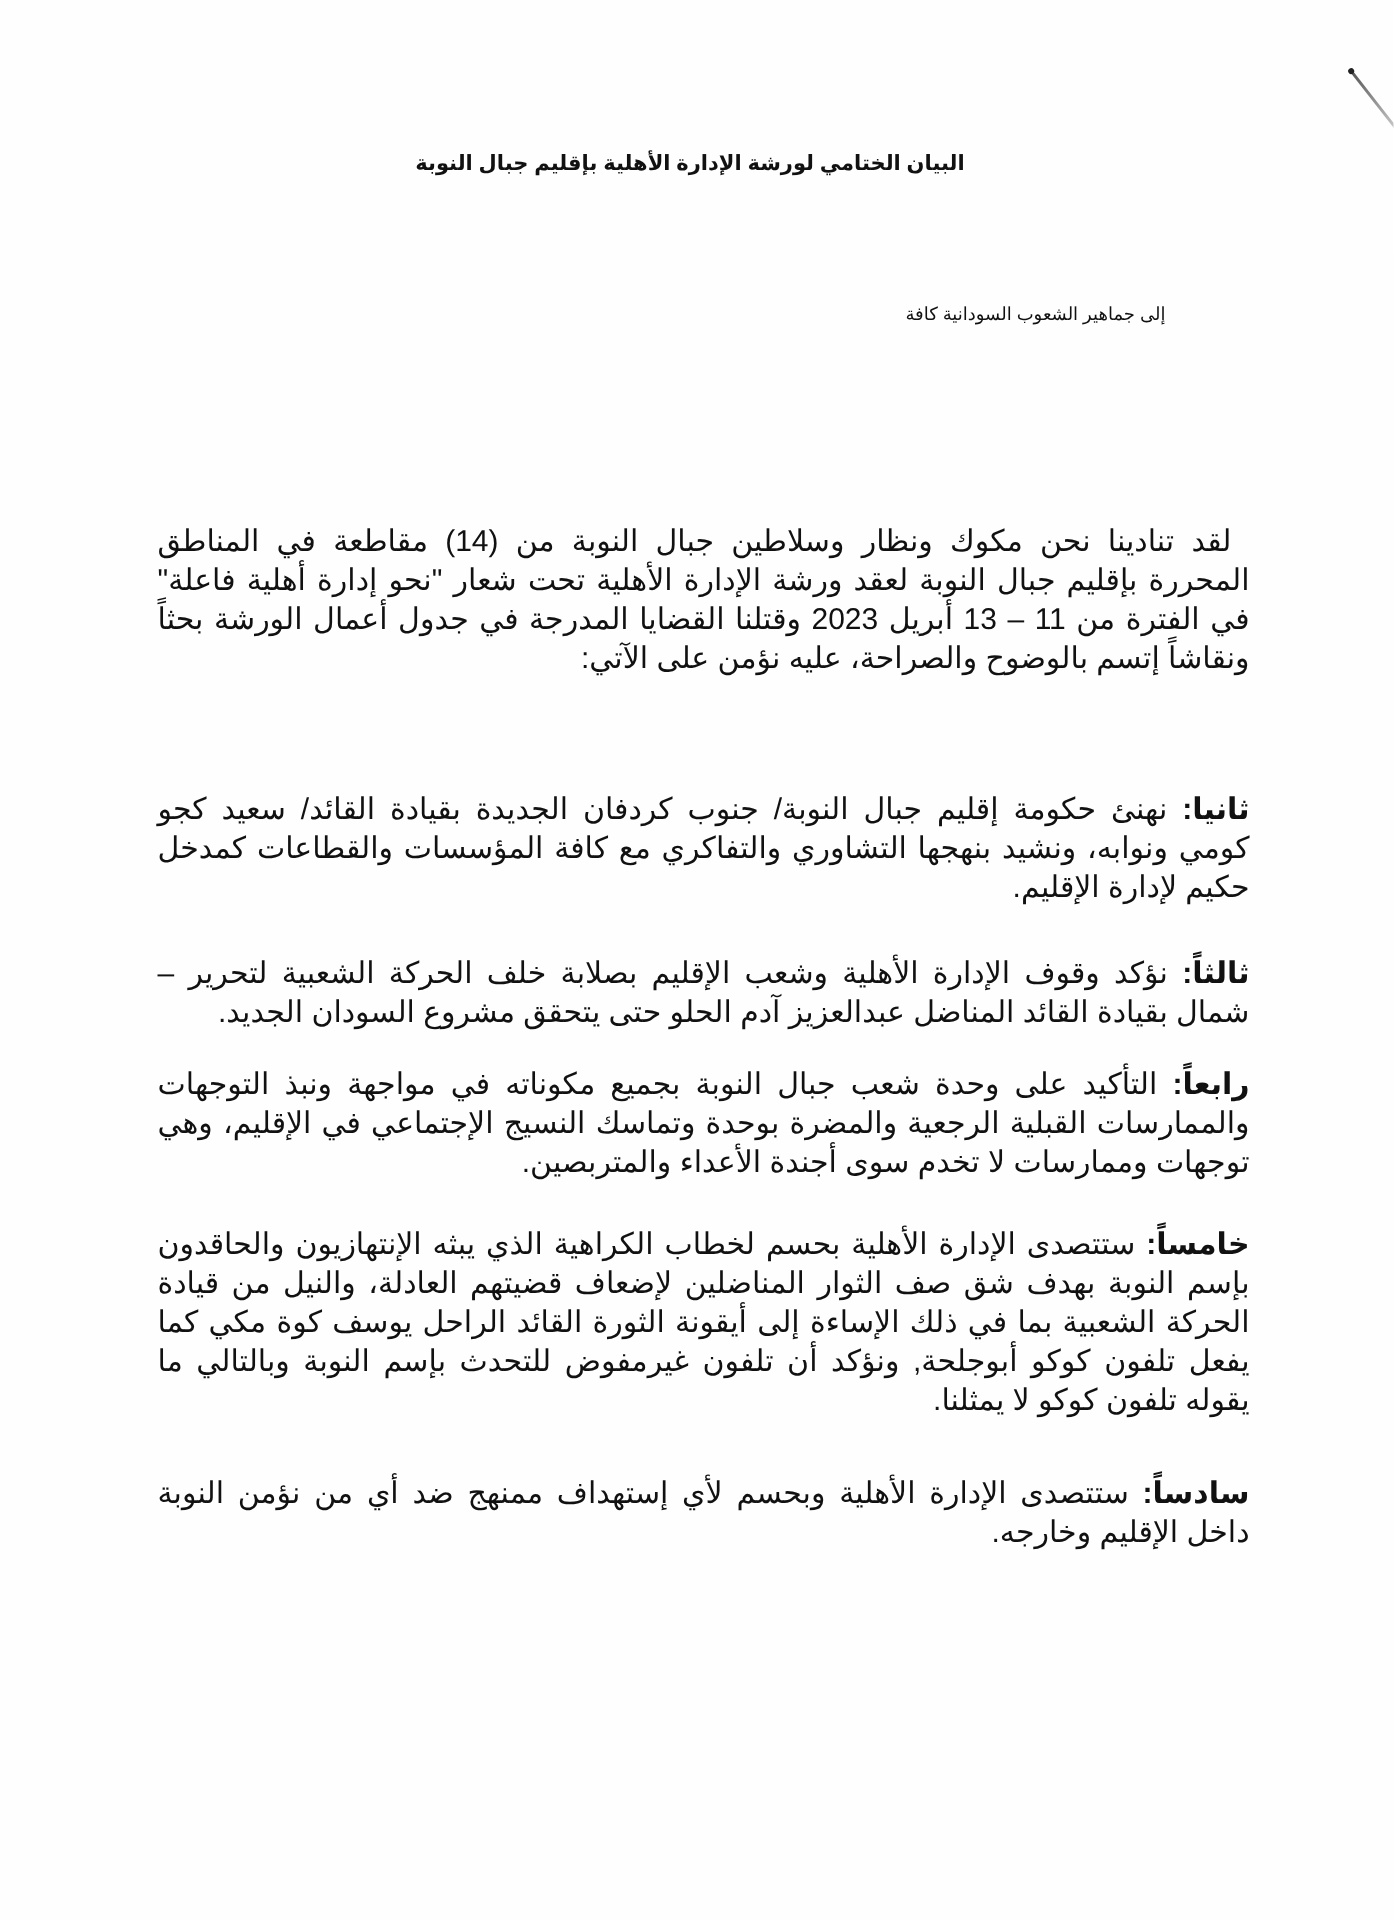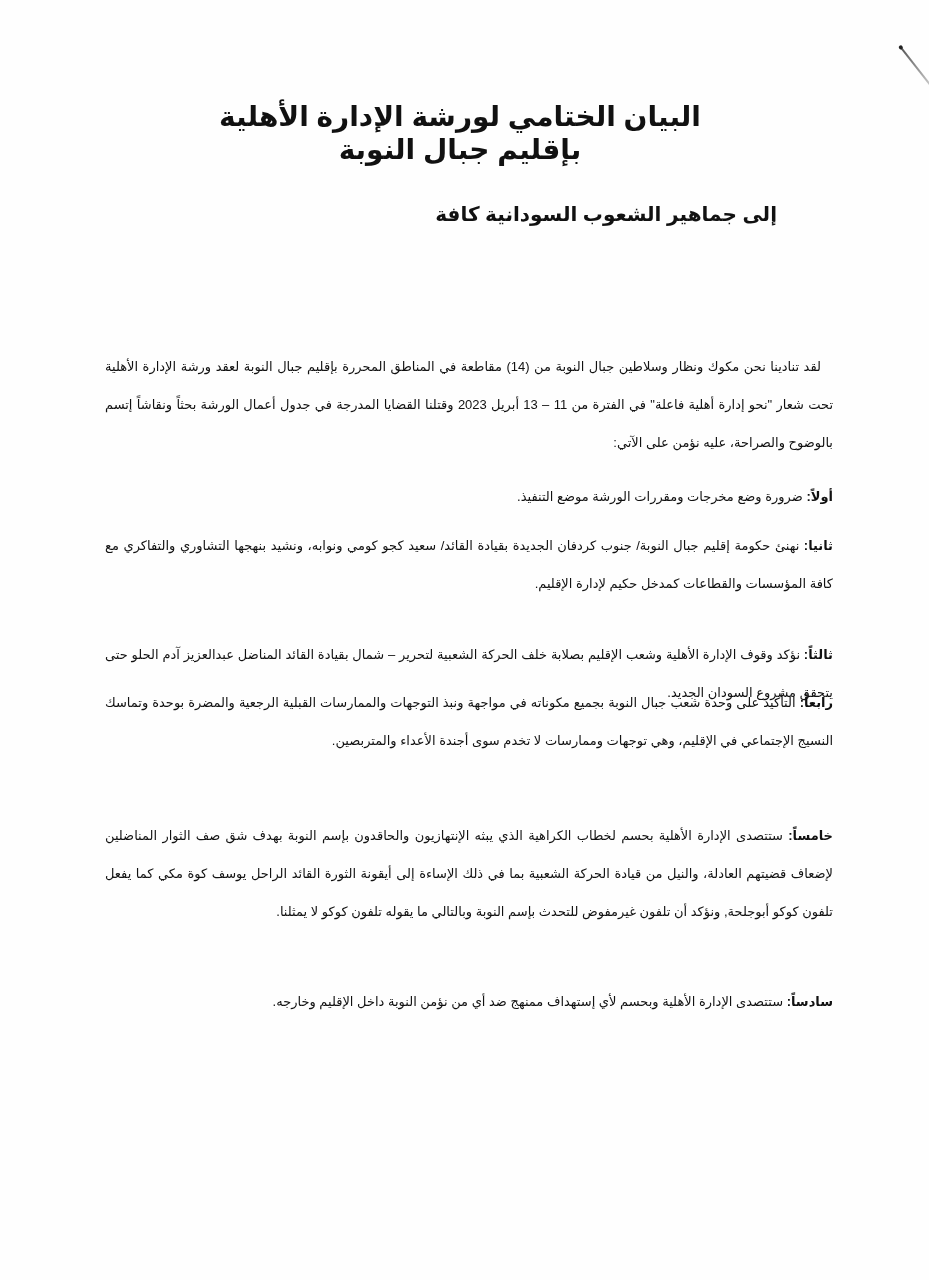--- a/index.html
+++ b/index.html
@@ -8,56 +8,53 @@
     font-family: "Liberation Sans", "DejaVu Sans", sans-serif; color: #111;
   }
   .page { position: absolute; left: 0; top: 0; width: 929px; height: 1280px; background: #fefefe; }
   .scratch {
     position: absolute; left: 900px; top: 48px; width: 2px; height: 48px;
     background: linear-gradient(#555, #c8c8c8); transform: rotate(-38deg); transform-origin: top left;
   }
   .scratch::before { content: ""; position: absolute; left: -1px; top: -2px; width: 4px; height: 4px; border-radius: 50%; background: #222; }
   .title {
     position: absolute; left: 180px; width: 560px; top: 100px; text-align: center; direction: rtl;
-    font-weight: bold; font-size: 28px;
+    font-weight: bold; font-size: 14px;
   }
-  .addr { position: absolute; right: 152px; direction: rtl; font-weight: bold; font-size: 20px; }
+  .addr { position: absolute; right: 152px; direction: rtl; font-weight: normal; font-size: 12px; }
   .addr1 { top: 202px; }
   .addr2 { top: 254px; }
   .para {
     position: absolute; left: 105px; width: 728px; direction: rtl; text-align: justify;
-    text-align-last: right; font-size: 13px; line-height: 38px;
+    text-align-last: right; font-size: 20px; line-height: 26px;
   }
   .intro { top: 348px; text-indent: 12px; }
   .p1 { top: 478px; }
   .p2 { top: 527px; }
   .p3 { top: 636px; }
-  .p4 { top: 684px; }
+  .p4 { top: 710px; }
   .p5 { top: 817px; }
   .p6 { top: 983px; }
   .label { font-weight: bold; }
   .closing {
     position: absolute; left: 300px; width: 310px; top: 1124px; text-align: center; direction: rtl; font-size: 16.5px;
   }
 </style>
 </head>
 <body>
 
 <div class="page">
   <div class="scratch"></div>
 
   <div class="title">البيان الختامي لورشة الإدارة الأهلية بإقليم جبال النوبة</div>
 
   <div class="addr addr1">إلى جماهير الشعوب السودانية كافة</div>
 
   <div class="para intro">لقد تنادينا نحن مكوك ونظار وسلاطين جبال النوبة من (14) مقاطعة في المناطق المحررة بإقليم جبال النوبة لعقد ورشة الإدارة الأهلية تحت شعار "نحو إدارة أهلية فاعلة" في الفترة من 11 – 13 أبريل 2023 وقتلنا القضايا المدرجة في جدول أعمال الورشة بحثاً ونقاشاً إتسم بالوضوح والصراحة، عليه نؤمن على الآتي:</div>
 
-  <div class="para p1">
-    <span class="label">أولاً:</span><span> ضرورة وضع مخرجات ومقررات الورشة موضع التنفيذ.</span>
-  </div>
 
   <div class="para p2">
     <span class="label">ثانيا:</span><span> نهنئ حكومة إقليم جبال النوبة/ جنوب كردفان الجديدة بقيادة القائد/ سعيد كجو كومي ونوابه، ونشيد بنهجها التشاوري والتفاكري مع كافة المؤسسات والقطاعات كمدخل حكيم لإدارة الإقليم.</span>
   </div>
 
   <div class="para p3">
     <span class="label">ثالثاً:</span><span> نؤكد وقوف الإدارة الأهلية وشعب الإقليم بصلابة خلف الحركة الشعبية لتحرير – شمال بقيادة القائد المناضل عبدالعزيز آدم الحلو حتى يتحقق مشروع السودان الجديد.</span>
   </div>
 
   <div class="para p4">

